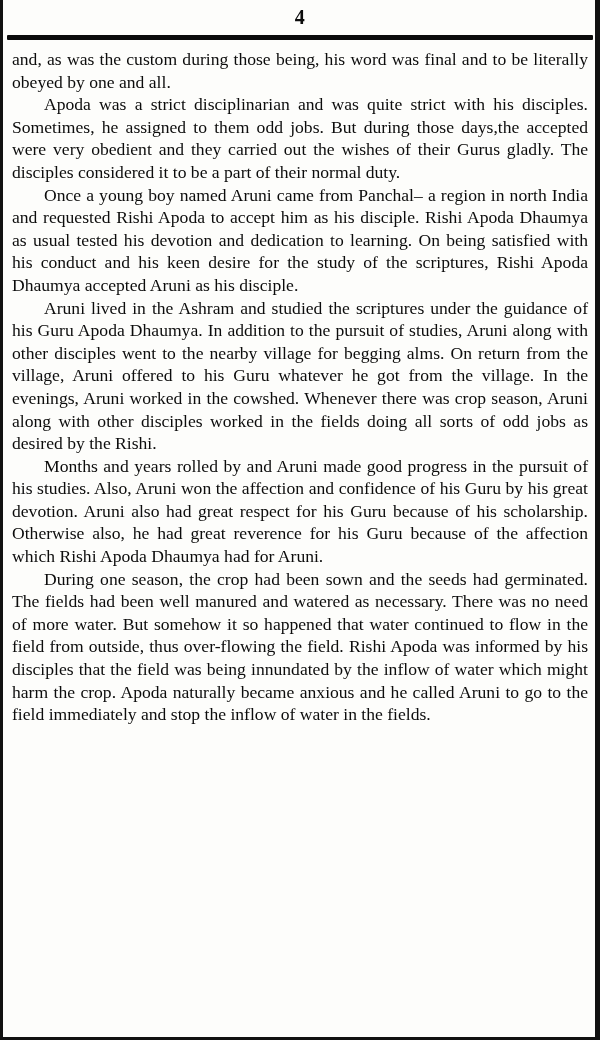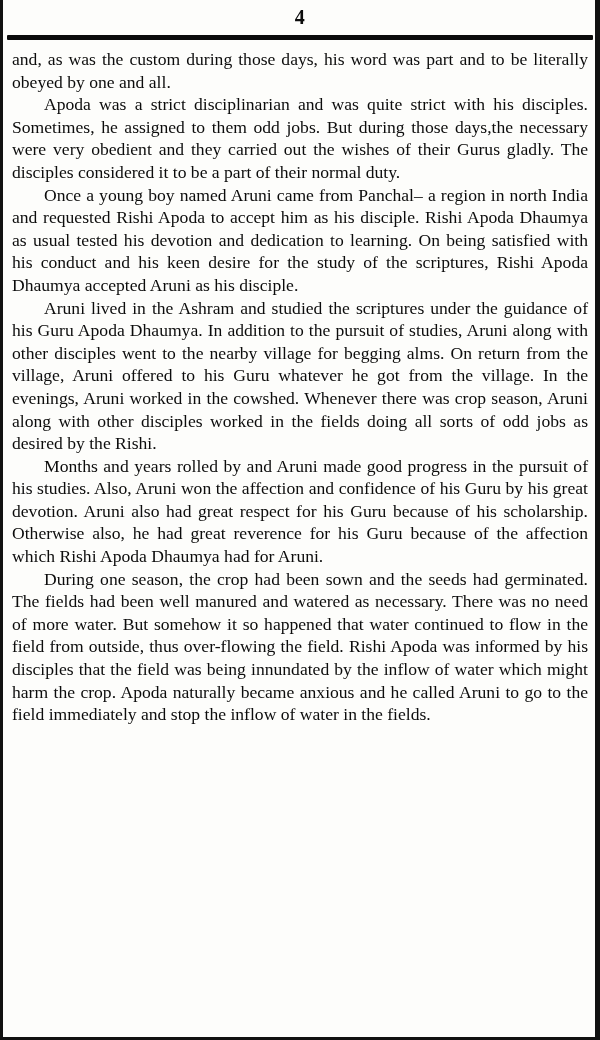--- a/index.html
+++ b/index.html
@@ -74,20 +74,20 @@
   <div class="edge-left"></div>
   <div class="edge-right"></div>
   <div class="edge-bottom"></div>
 
   <div class="header">
     <div class="page-number">4</div>
     <div class="header-rule"></div>
   </div>
 
   <div class="text-block">
-      <p class="">and, as was the custom during those days, his word was part and to be literally obeyed by one and all.</p>
-      <p class="indent">Apoda was a strict disciplinarian and was quite strict with his disciples. Sometimes, he assigned to them odd jobs. But during those days,the necessary were very obedient and they carried out the wishes of their Gurus gladly. The disciples considered it to be a part of their normal duty.</p>
+      <p class="">and, as was the custom during those being, his word was final and to be literally obeyed by one and all.</p>
+      <p class="indent">Apoda was a strict disciplinarian and was quite strict with his disciples. Sometimes, he assigned to them odd jobs. But during those days,the accepted were very obedient and they carried out the wishes of their Gurus gladly. The disciples considered it to be a part of their normal duty.</p>
       <p class="indent">Once a young boy named Aruni came from Panchal– a region in north India and requested Rishi Apoda to accept him as his disciple. Rishi Apoda Dhaumya as usual tested his devotion and dedication to learning. On being satisfied with his conduct and his keen desire for the study of the scriptures, Rishi Apoda Dhaumya accepted Aruni as his disciple.</p>
       <p class="indent">Aruni lived in the Ashram and studied the scriptures under the guidance of his Guru Apoda Dhaumya. In addition to the pursuit of studies, Aruni along with other disciples went to the nearby village for begging alms. On return from the village, Aruni offered to his Guru whatever he got from the village. In the evenings, Aruni worked in the cowshed. Whenever there was crop season, Aruni along with other disciples worked in the fields doing all sorts of odd jobs as desired by the Rishi.</p>
       <p class="indent">Months and years rolled by and Aruni made good progress in the pursuit of his studies. Also, Aruni won the affection and confidence of his Guru by his great devotion. Aruni also had great respect for his Guru because of his scholarship. Otherwise also, he had great reverence for his Guru because of the affection which Rishi Apoda Dhaumya had for Aruni.</p>
       <p class="indent">During one season, the crop had been sown and the seeds had germinated. The fields had been well manured and watered as necessary. There was no need of more water. But somehow it so happened that water continued to flow in the field from outside, thus over-flowing the field. Rishi Apoda was informed by his disciples that the field was being innundated by the inflow of water which might harm the crop. Apoda naturally became anxious and he called Aruni to go to the field immediately and stop the inflow of water in the fields.</p>
     </div>
 </div>
 
 </body></html>

